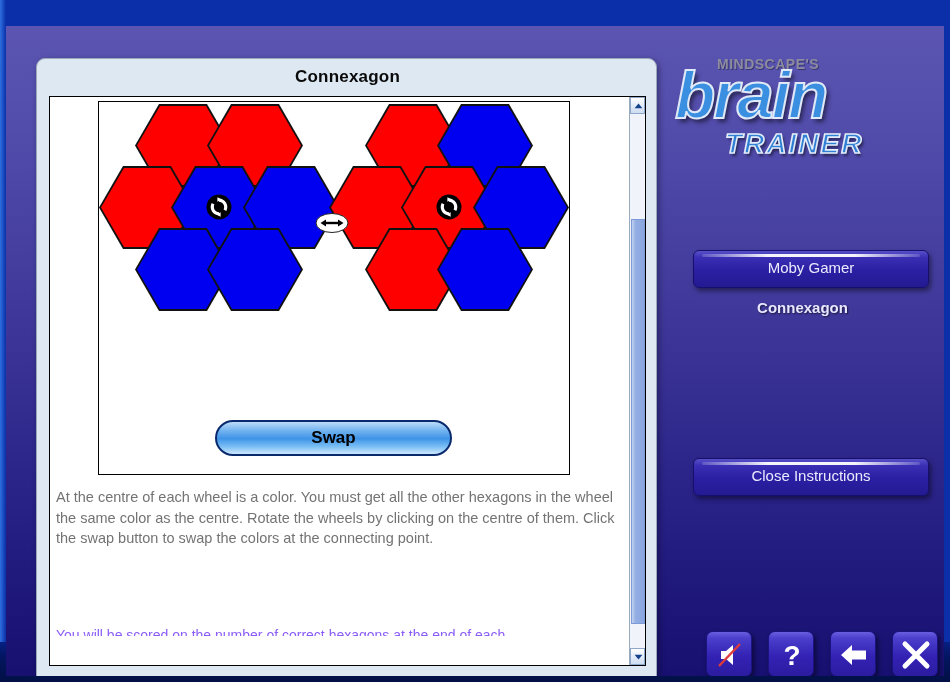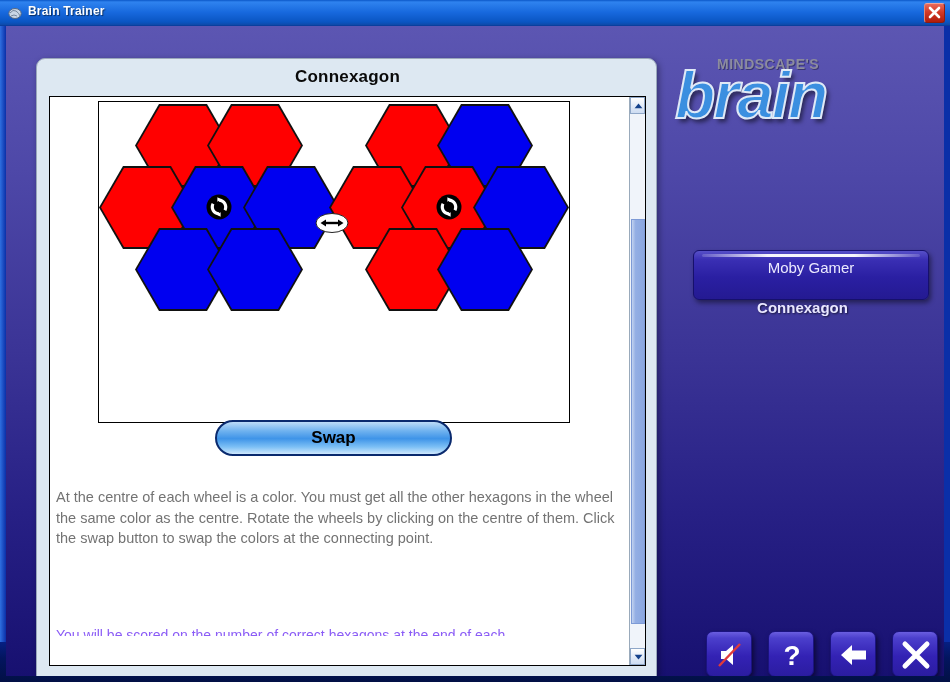--- a/index.html
+++ b/index.html
@@ -95,21 +95,21 @@
   #sb-thumb {
     position: absolute; left: 1px; top: 122px; width: 14px; height: 405px;
     background: linear-gradient(to right, #c2d2ef 0%, #93aee4 30%, #8aa7e0 100%);
     border: 1px solid #7d9ad6;
     cursor: pointer;
   }
 
   
   #puzzle-frame {
     position: absolute; left: 48px; top: 4px;
-    width: 472px; height: 322px;
+    width: 472px; height: 374px;
     background: #ffffff;
     border: 1px solid #000000;
   }
   #puzzle-board {
     position: absolute; left: 0; top: 0; width: 472px; height: 290px;
   }
 
   .hex {
     position: absolute;
     width: 96px; height: 83px;
@@ -184,21 +184,21 @@
   }
   #logo-trainer {
     position: absolute; left: 56px; top: 76px;
     font-size: 28px; font-weight: bold; font-style: italic;
     color: #2f7fd4; letter-spacing: 2px; line-height: 1;
     -webkit-text-stroke: 1.6px #e3ecf8;
     text-shadow: 2px 3px 3px rgba(0,0,0,.5);
   }
 
   .wide-button {
-    position: absolute; left: 32px; width: 236px; height: 50px;
+    position: absolute; left: 32px; width: 236px; height: 38px;
     background: linear-gradient(to bottom, #5750c8 0%, #3a2fb4 18%, #2a1fa2 55%, #241a92 100%);
     border: 1px solid #16106c;
     border-radius: 6px;
     box-shadow: 2px 3px 5px rgba(0,0,0,.45);
     color: #eceaff; font-size: 15px;
     text-align: center; line-height: 34px;
     cursor: pointer;
   }
   .wide-button::before {
     content: ""; position: absolute; left: 8px; top: 3px;
@@ -230,35 +230,20 @@
   }
   .icon-button svg { position: absolute; left: 0; top: 0; }
 </style>
 </head>
 <body>
 
 <div id="app-window">
 
   <div id="frame-bottom"></div>
 
-  <div id="titlebar">
-    <span id="titlebar-icon">
-      <svg width="16" height="16" viewBox="0 0 16 16">
-        <ellipse cx="8" cy="8.5" rx="6.2" ry="5" fill="#c9d6e6" stroke="#5a6a80" stroke-width="1"></ellipse>
-        <path d="M3 8 Q6 4 9 6 Q12 8 13 11" fill="none" stroke="#76879c" stroke-width="1"></path>
-        <path d="M4 11 Q7 9 10 11" fill="none" stroke="#76879c" stroke-width="1"></path>
-      </svg>
-    </span>
-    <span id="titlebar-text">Brain Trainer</span>
-    <div id="titlebar-close">
-      <svg width="13" height="13" viewBox="0 0 13 13">
-        <path d="M2 2 L11 11 M11 2 L2 11" stroke="#ffffff" stroke-width="2.6" stroke-linecap="round"></path>
-      </svg>
-    </div>
-  </div>
 
   <div id="client">
 
     <div id="instructions-panel">
 
       <div id="instructions-title">Connexagon</div>
 
       <div id="instructions-body">
 
         <div id="puzzle-frame">
@@ -366,26 +351,28 @@
         </div>
 
       </div>
     </div>
 
     <div id="right-panel">
 
       <div id="logo-block">
         <div id="logo-mindscapes">MINDSCAPE'S</div>
         <div id="logo-brain">brain</div>
+        <div id="logo-trainer">TRAINER</div>
       </div>
 
       <div id="moby-gamer-button" class="wide-button">Moby Gamer</div>
 
       <div id="current-puzzle-label">Connexagon</div>
 
+      <div id="close-instructions-button" class="wide-button">Close Instructions</div>
 
       <div id="icon-row">
 
         <div class="icon-button" style="left:0px;">
           <svg width="46" height="46" viewBox="0 0 46 46">
             <path d="M14 19 L19 19 L26 13 L26 33 L19 27 L14 27 Z" fill="#ffffff"></path>
             <path d="M12 34 L33 12" stroke="#e03a3a" stroke-width="2.4"></path>
           </svg>
         </div>
 

